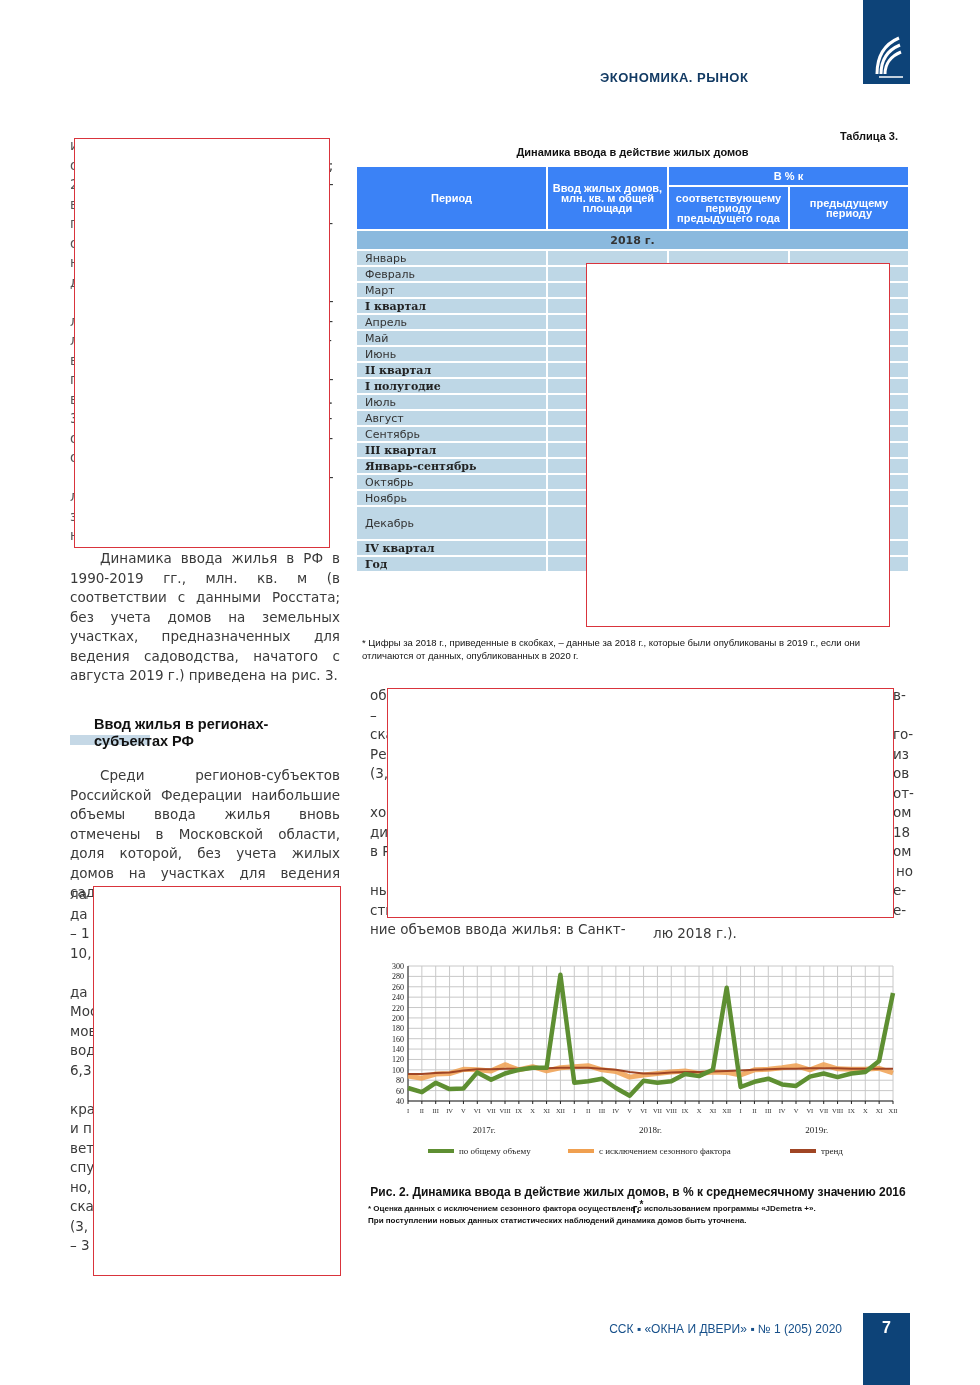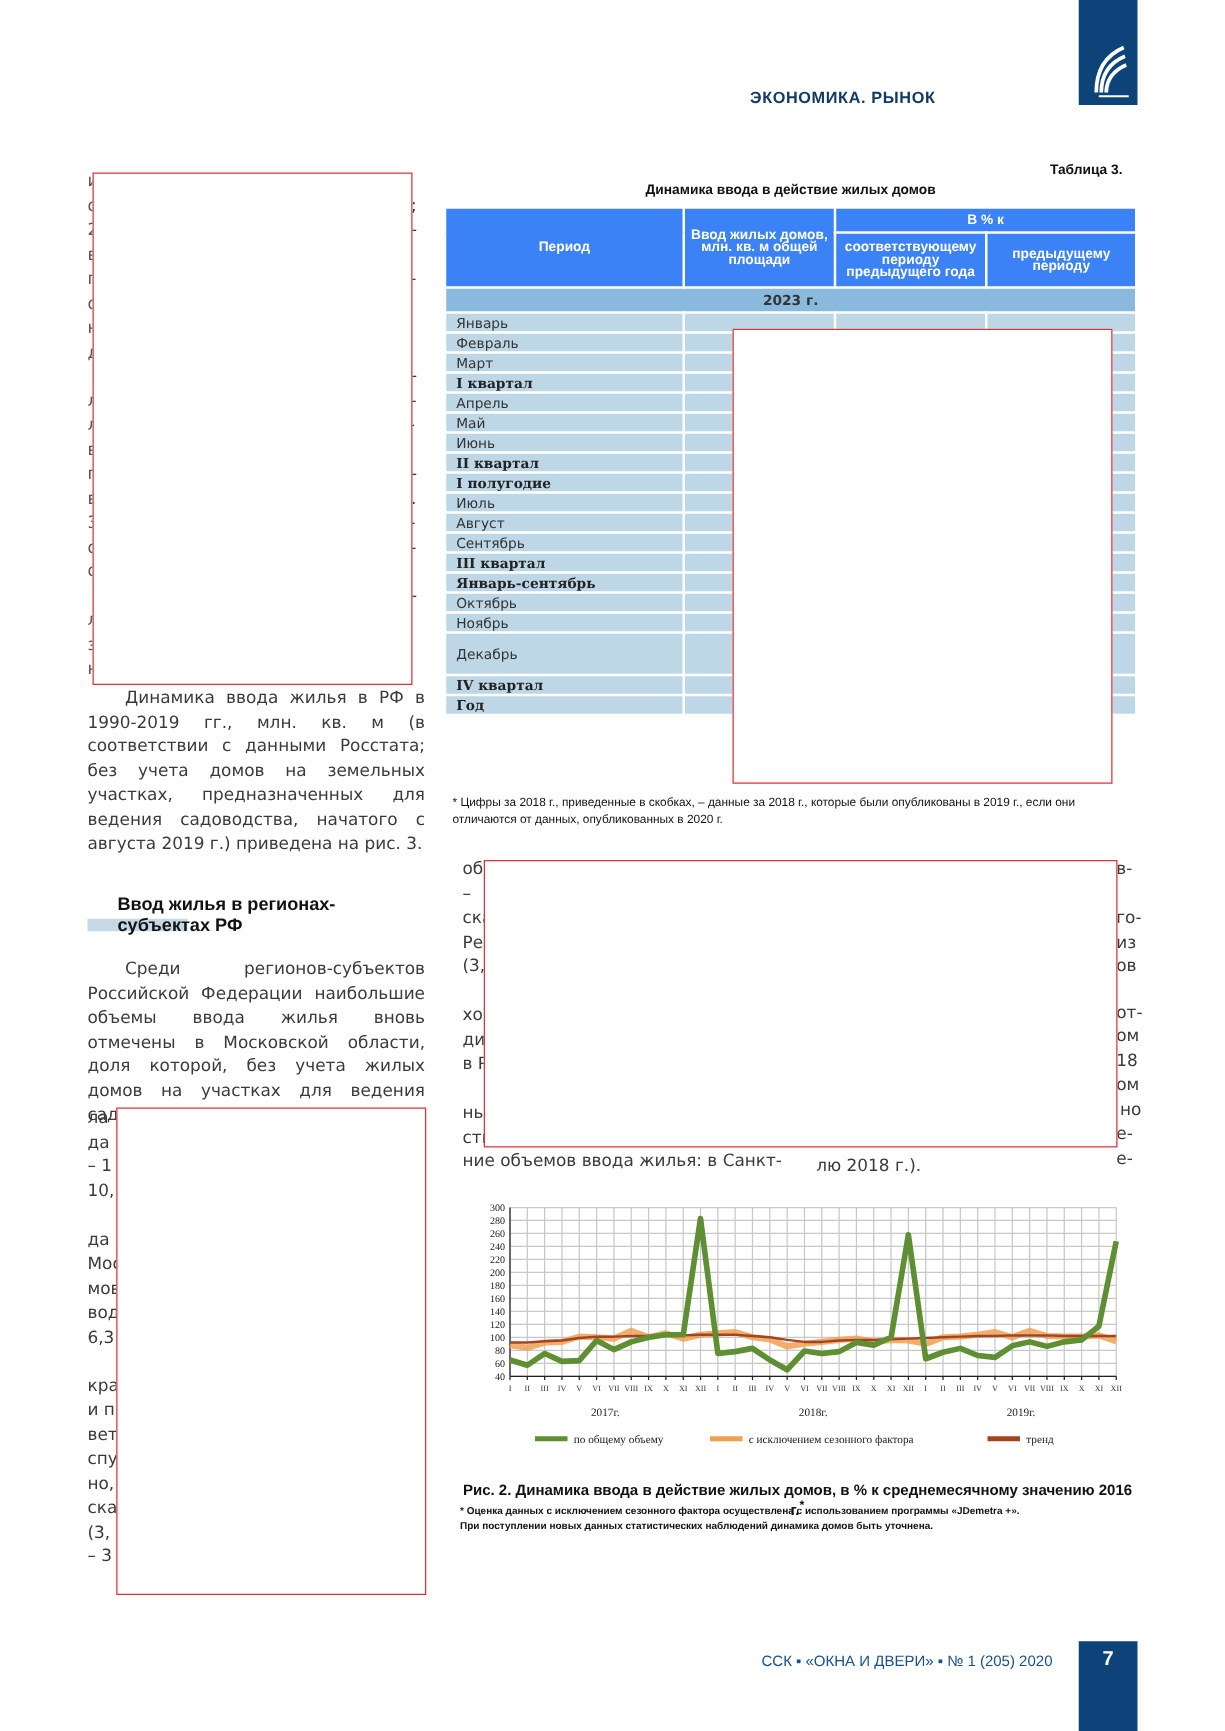--- a/index.html
+++ b/index.html
@@ -119,21 +119,21 @@
       <th rowspan="2" style="width:115px;">Ввод жилых домов, млн. кв. м общей площади</th>
       <th colspan="2" style="height:14px;">В % к</th>
     </tr>
     <tr>
       <th style="height:38px; width:115px;">соответствующему периоду предыдущего года</th>
       <th>предыдущему периоду</th>
     </tr>
   </thead>
   <tbody id="tbody">
     <tr>
-        <td colspan="4" class="year">2023 г.</td>
+        <td colspan="4" class="year">2018 г.</td>
       </tr>
   <tr>
         <td class="lbl">Январь</td>
         <td class="num"></td>
         <td class="num"></td>
         <td class="num"></td>
       </tr>
       <tr>
         <td class="lbl">Февраль</td>
         <td class="num"></td>
@@ -262,21 +262,21 @@
     <div style="height: 19.5px;">нь</div>
     <div style="height: 19.5px;">ств</div>
     <div style="height: 19.5px;">ние объемов ввода жилья: в Санкт-</div>
   </div>
 <div class="abs frag" id="frag-right-col-right" style="left:893px; top:686px; width:20px;">
     <div style="height: 19.5px;">в-</div>
     <div style="height: 19.5px;"></div>
     <div style="height: 19.5px;">го-</div>
     <div style="height: 19.5px;">из</div>
     <div style="height: 19.5px;">ов</div>
-    <div style="height: 19.5px; margin-top: 17px;">от-</div>
+    <div style="height: 19.5px;">от-</div>
     <div style="height: 19.5px;">ом</div>
     <div style="height: 19.5px;">18</div>
     <div style="height: 19.5px;">ом</div>
     <div style="height: 19.5px; text-align: right;">но</div>
     <div style="height: 19.5px;">е-</div>
     <div style="height: 19.5px;">е-</div>
   </div>
 <div class="abs frag" style="left:653px; top:924px;">лю 2018 г.).</div>
 <div class="abs redact" style="left:387px; top:688px; width:505px; height:228px;"></div>
 

